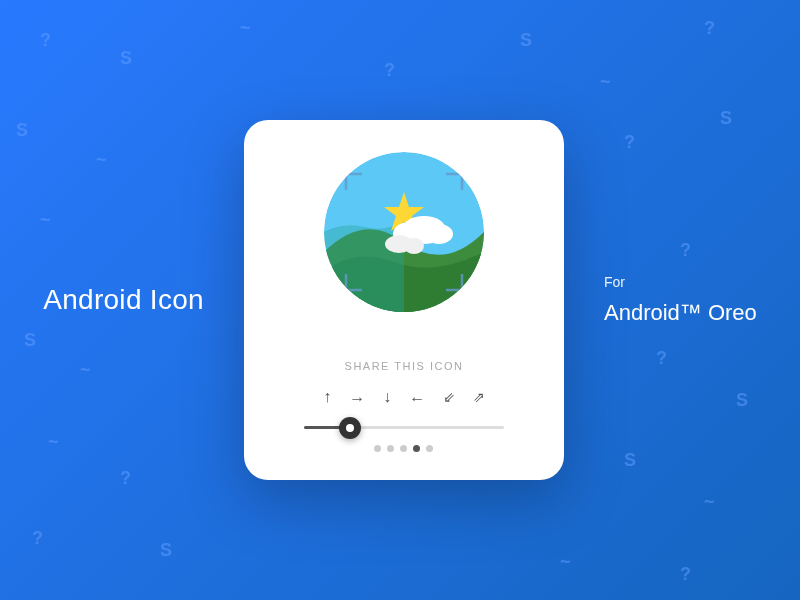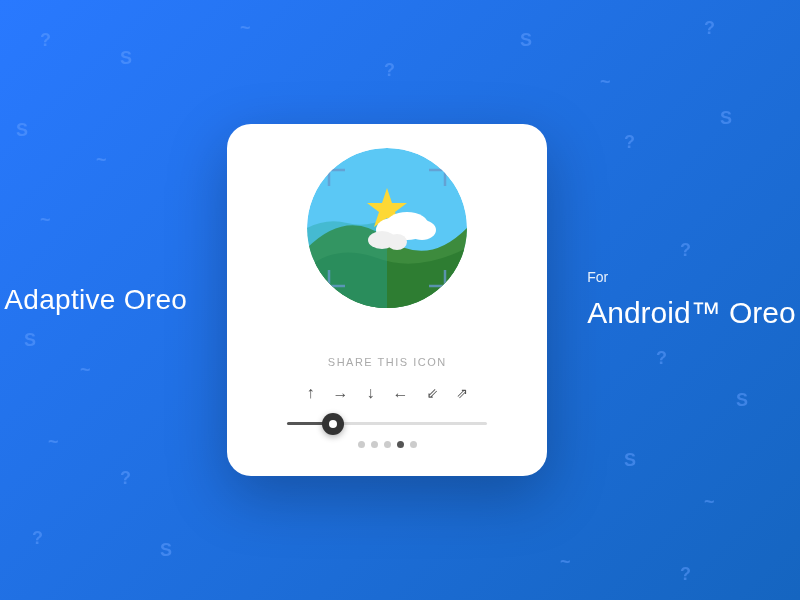--- a/index.html
+++ b/index.html
@@ -48,21 +48,21 @@
       font-weight: 400;
       white-space: nowrap;
       letter-spacing: 0.3px;
     }
 
     
     .card {
       background: #fff;
       border-radius: 24px;
       width: 320px;
-      padding: 24px 24px 28px;
+      padding: 32px 24px 28px;
       display: flex;
       flex-direction: column;
       align-items: center;
       box-shadow: 0 20px 60px rgba(0,0,0,0.25);
     }
 
     
     .icon-container {
       width: 180px;
       height: 180px;
@@ -167,21 +167,21 @@
     }
 
     .right-label .for-text {
       font-size: 14px;
       font-weight: 300;
       opacity: 0.9;
       margin-bottom: 10px;
     }
 
     .right-label .platform-text {
-      font-size: 30px;
+      font-size: 22px;
       font-weight: 400;
       line-height: 1.2;
     }
   </style>
 </head>
 <body>
 
 <div class="confetti-bg" id="confetti-container">
     <span class="confetti-piece" style="top: 5%; left: 5%;">?</span>
     <span class="confetti-piece" style="top: 8%; left: 15%;">S</span>
@@ -206,21 +206,21 @@
     <span class="confetti-piece" style="top: 82%; left: 88%;">~</span>
     <span class="confetti-piece" style="top: 88%; left: 4%;">?</span>
     <span class="confetti-piece" style="top: 90%; left: 20%;">S</span>
     <span class="confetti-piece" style="top: 92%; left: 70%;">~</span>
     <span class="confetti-piece" style="top: 94%; left: 85%;">?</span>
   </div>
 
 <div class="main-layout">
 
   <div class="left-title">
-    <span>Adaptive Oreo</span>
+    <span>Android Icon</span>
   </div>
 
   <div class="card">
 
     <div class="icon-container">
 
       <svg width="160" height="160" viewBox="0 0 160 160" xmlns="http://www.w3.org/2000/svg" style="border-radius:50%; display:block; margin:0 auto;">
 
         <circle cx="80" cy="80" r="80" fill="#5bc8f5"></circle>
 

